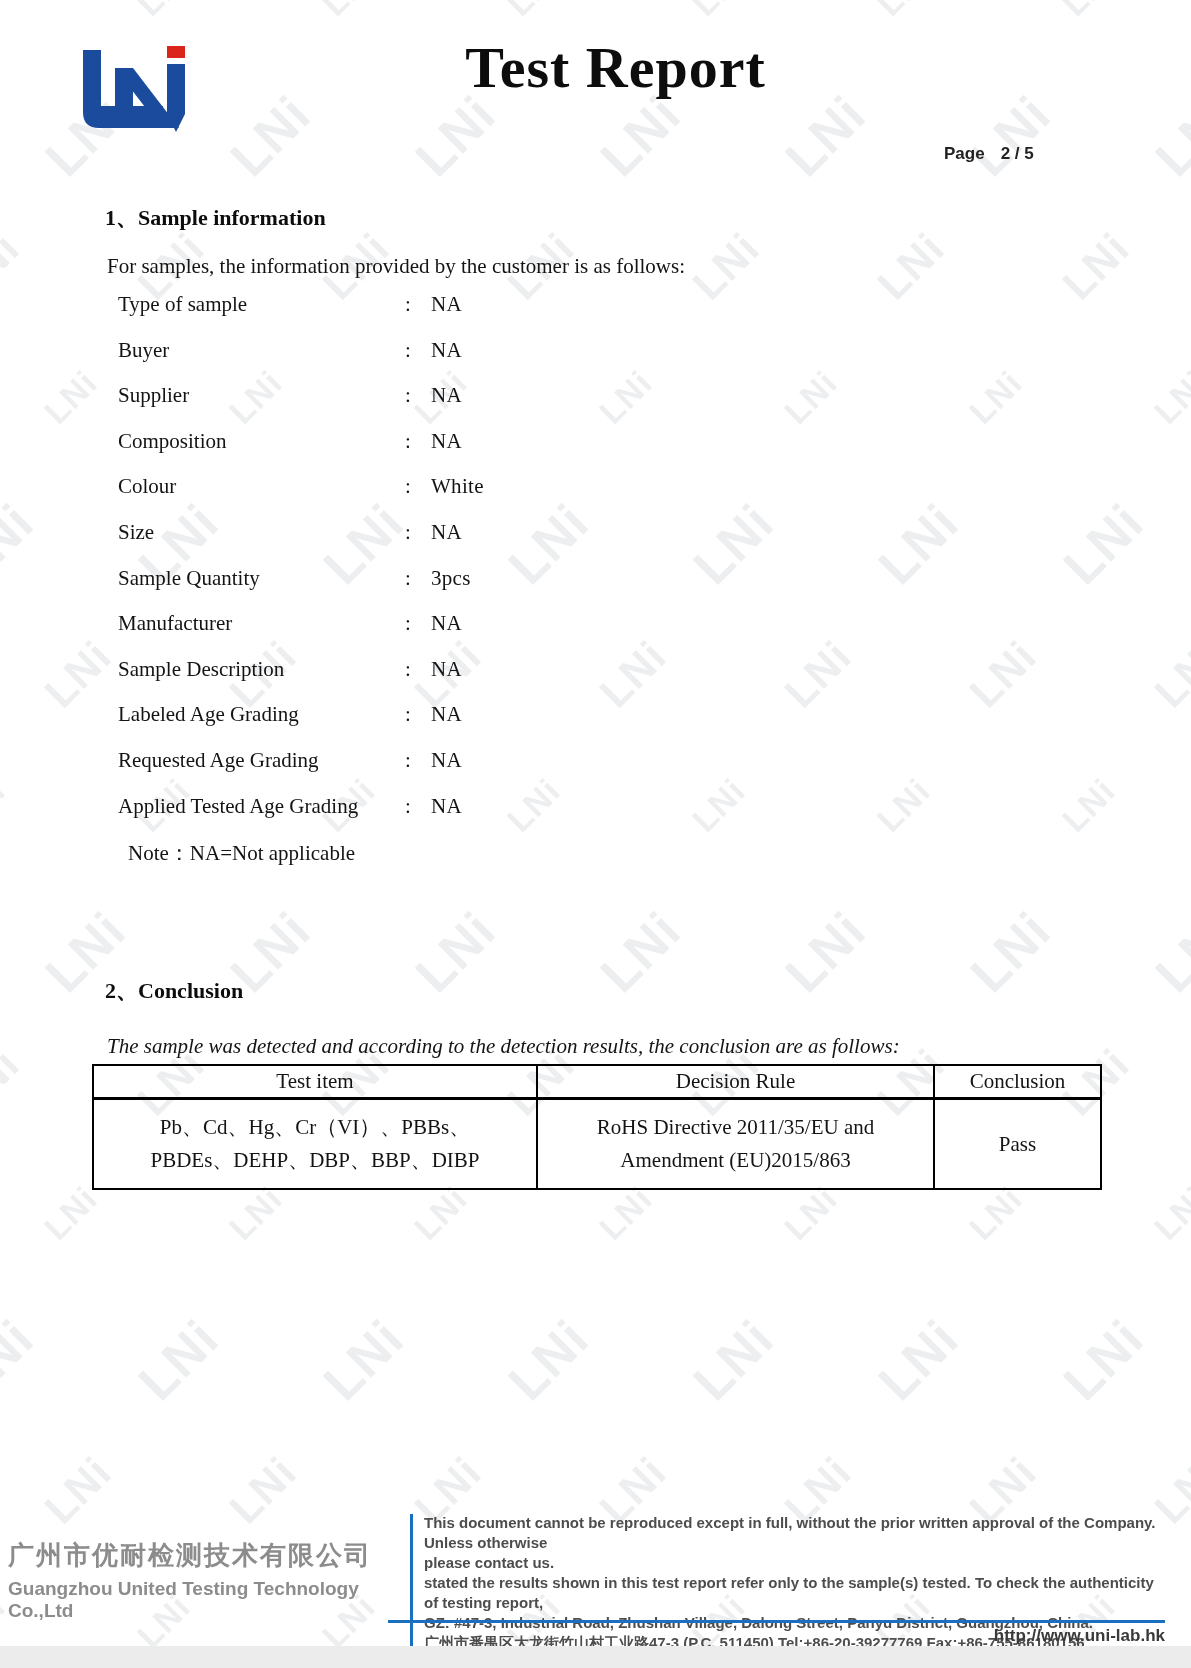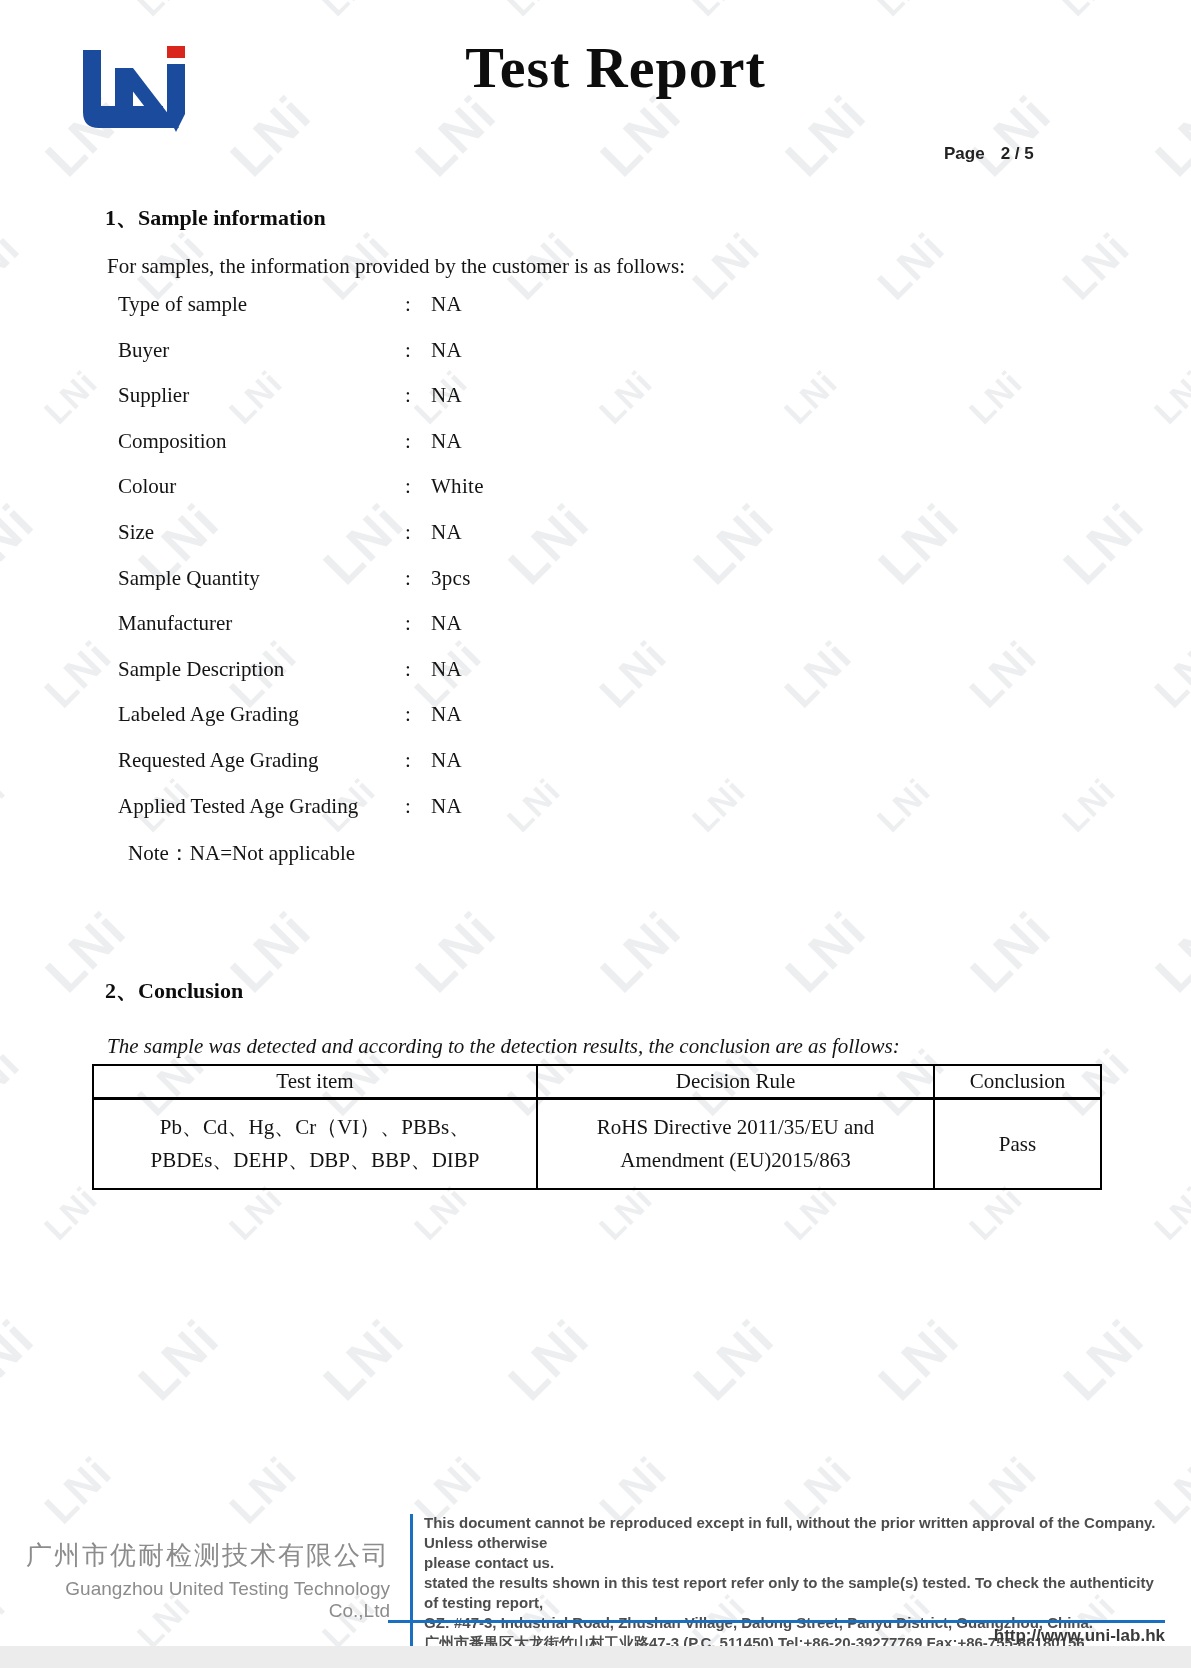--- a/index.html
+++ b/index.html
@@ -32,22 +32,22 @@
   
   .sec2{position:absolute;left:105px;top:976px;width:1020px;}
   .sec2 .intro{margin-top:28px;margin-left:2px;font-size:21px;font-style:italic;}
   .concl-table{border-collapse:collapse;table-layout:fixed;margin-top:5px;margin-left:-13px;
                width:1008px;font-size:21px;}
   .concl-table th,.concl-table td{border:2px solid #000;text-align:center;font-weight:400;padding:0;}
   .concl-table thead th{height:31px;border-bottom:3px solid #000;}
   .concl-table tbody td{height:88px;line-height:33px;}
   .cell-line{display:block;}
   
-  .footer-company{position:absolute;left:8px;top:1538px;width:382px;text-align:right;
-                  font-family:"Liberation Sans","DejaVu Sans",sans-serif;color:#8c8c8c;font-weight:400;}
+  .footer-company{position:absolute;left:8px;top:1538px;width:382px;text-align:left;
+                  font-family:"Liberation Sans","DejaVu Sans",sans-serif;color:#8c8c8c;font-weight:700;}
   .footer-company .cn{font-size:26px;letter-spacing:2px;}
   .footer-company .en{font-size:19px;margin-top:5px;}
   .footer-vbar{position:absolute;left:410px;top:1514px;width:3px;height:136px;}
   .footer-disclaimer{position:absolute;left:424px;top:1513px;width:744px;
                      font-family:"Liberation Sans","DejaVu Sans",sans-serif;font-size:15px;
                      font-weight:700;line-height:20px;color:#4d4d4d;}
   .footer-hline{position:absolute;left:388px;top:1620px;width:777px;height:3px;}
   .footer-url{position:absolute;right:26px;top:1626px;font-family:"Liberation Sans","DejaVu Sans",sans-serif;
               font-size:17px;font-weight:700;color:#3a3a3a;}
   .footer-strip{position:absolute;left:0;top:1646px;width:100%;height:22px;background:#ececec;}

